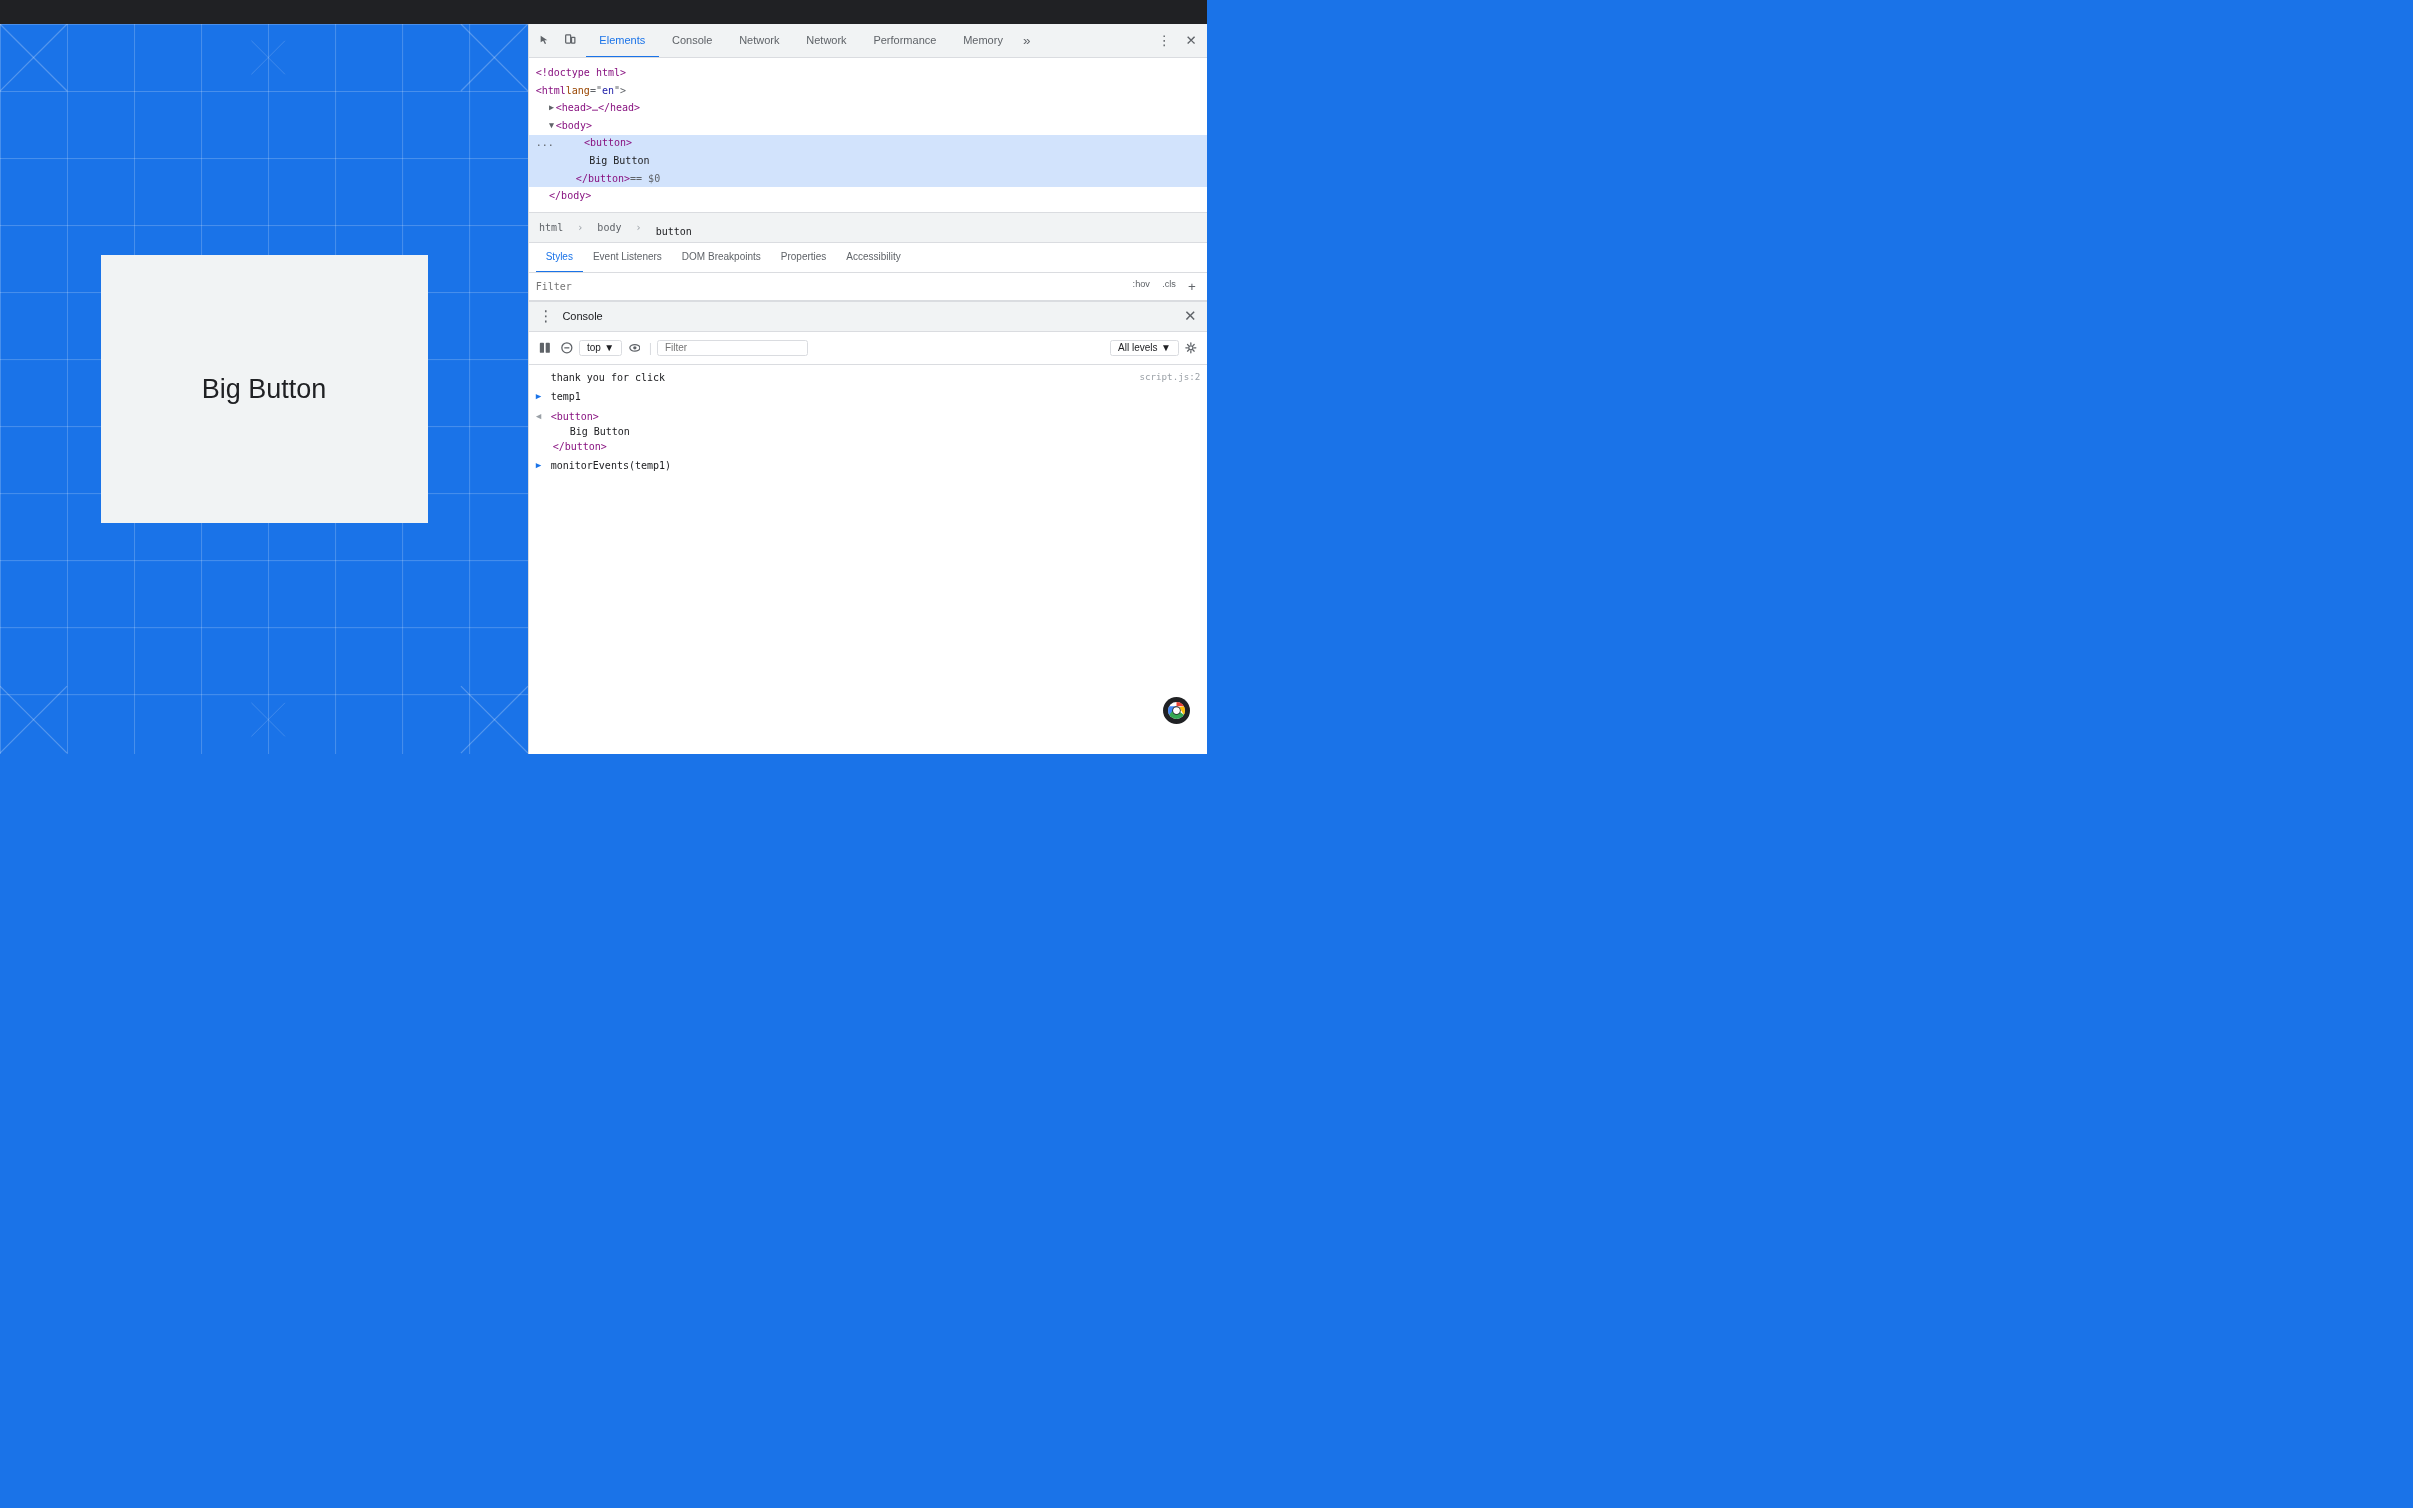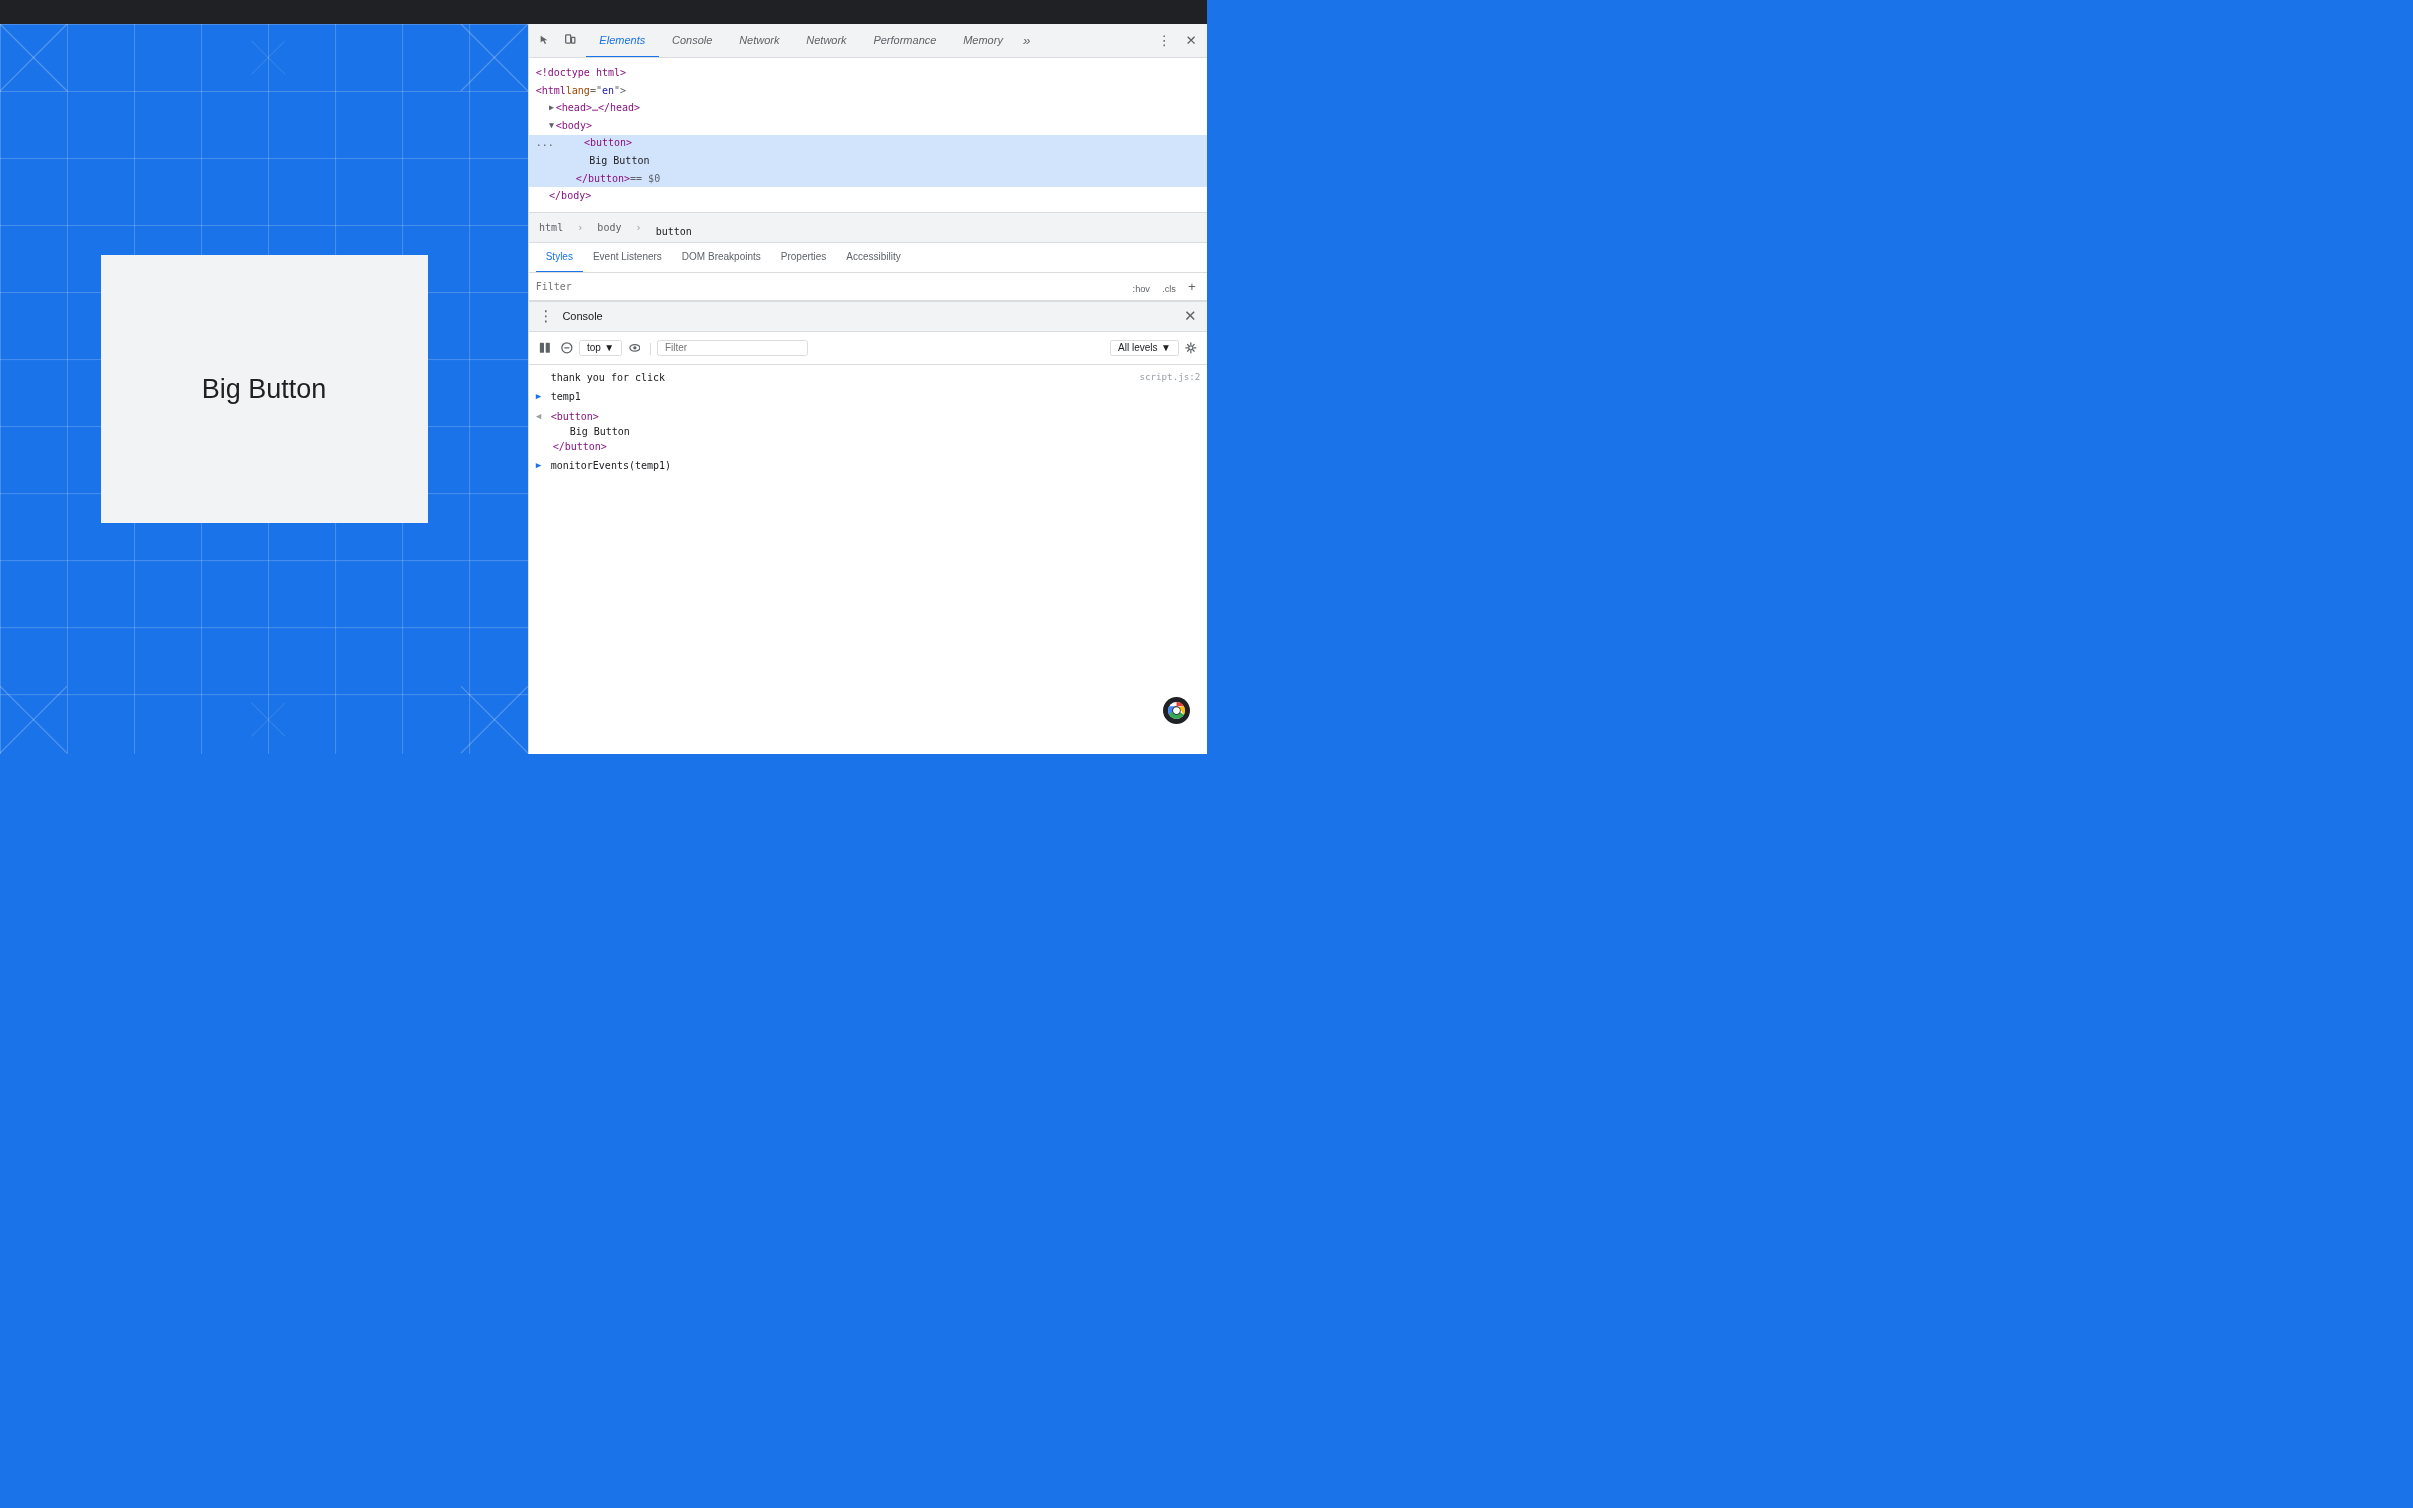--- a/index.html
+++ b/index.html
@@ -103,21 +103,20 @@
       font-size: 13.4px;
       margin: 0 0.8px;
     }
 
     .devtools-tabs {
       display: flex;
       align-items: center;
       height: 100%;
       flex: 1;
       margin-left: 3.4px;
-      font-style: italic;
     }
 
     .devtools-tab {
       padding: 0 13.4px;
       height: 100%;
       display: flex;
       align-items: center;
       cursor: pointer;
       font-size: 11px;
       color: #5f6368;
@@ -246,21 +245,21 @@
       border: none;
       outline: none;
       font-size: 10px;
       color: #202124;
       background: transparent;
       font-family: 'Consolas', 'Monaco', monospace;
     }
 
     .filter-actions {
       display: flex;
-      align-items: flex-end;
+      align-items: flex-start;
       gap: 3.4px;
     }
 
     .filter-action-btn {
       font-size: 9.2px;
       color: #5f6368;
       cursor: pointer;
       padding: 1.7px 3.4px;
       border-radius: 1.7px;
       border: 0.8px solid transparent;

